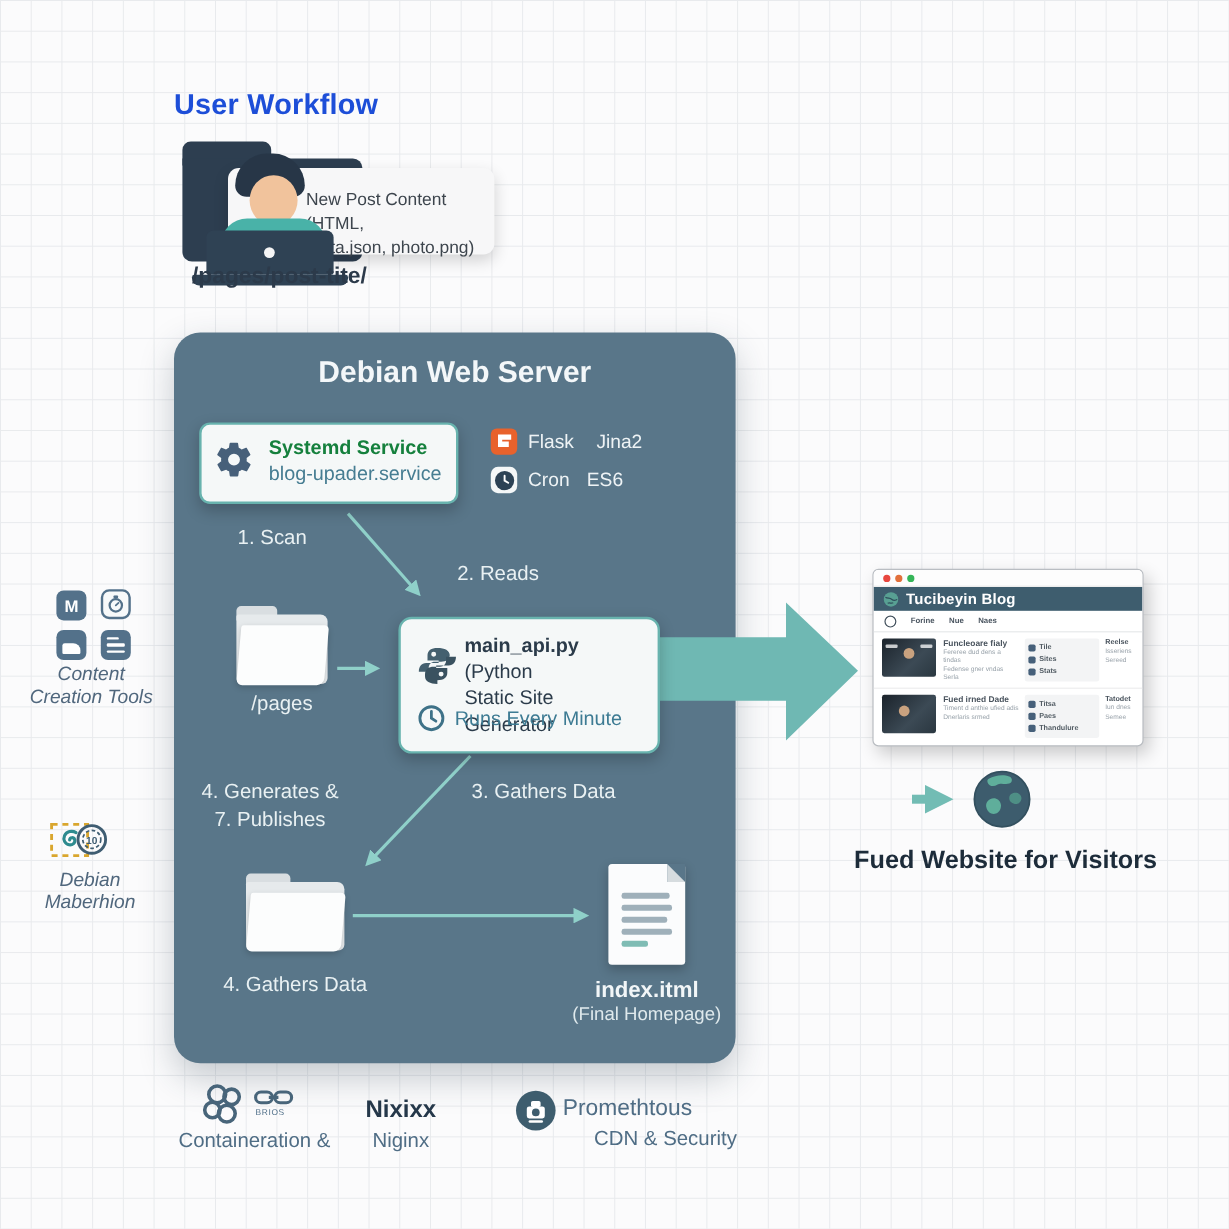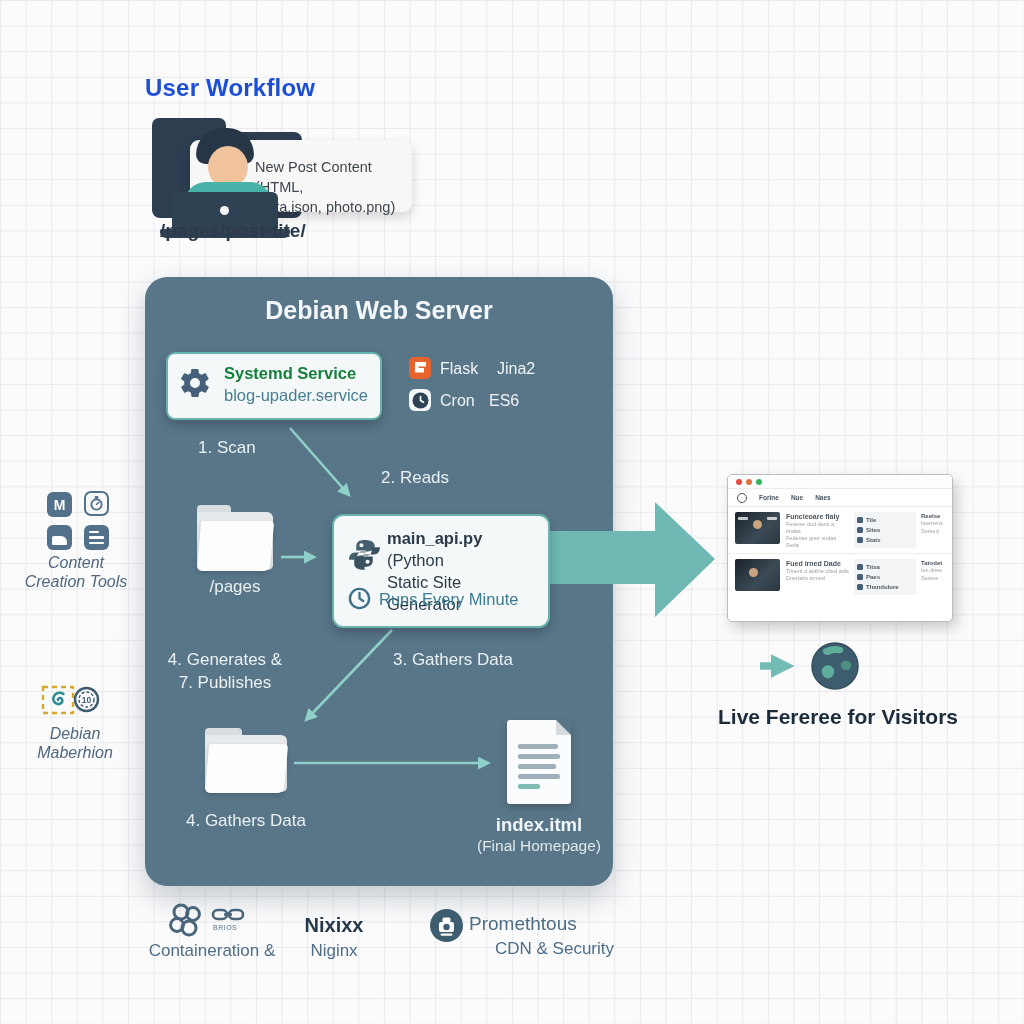--- a/index.html
+++ b/index.html
@@ -79,21 +79,21 @@
   .tile-list{left:84px;top:525px;flex-direction:column;gap:3px;}
   .tile-list i{display:block;width:15px;height:2.5px;background:#fff;border-radius:1px;}
   .tile-list i.s{width:10px;align-self:flex-start;margin-left:5px;}
   .img-glyph{width:15px;height:9px;background:#fff;border-radius:2px 6px 1px 1px;margin-top:6px;}
   .side-label{width:150px;text-align:center;font-size:16px;color:#50677d;line-height:19px;font-style:italic;}
   .ct-1{left:1px;top:553px;}
   .ct-2{left:1px;top:572px;}
   .deb-1{left:0px;top:724px;}
   .deb-2{left:0px;top:743px;}
   .swirl-wrap{left:40px;top:684px;}
-  .badge-wrap{left:73px;top:686px;}
+  .badge-wrap{left:63px;top:686px;}
   
   .bw{left:727px;top:474px;width:224px;height:146px;background:#fff;border:1px solid #b9bdc2;border-radius:5px;
       box-shadow:4px 6px 14px rgba(0,0,0,.2);overflow:hidden;}
   .bw-titlebar{height:13px;background:#fdfdfd;border-bottom:1px solid #ececec;position:relative;}
   .dot{position:absolute;top:4px;width:6px;height:6px;border-radius:50%;}
   .dot.r{left:8px;background:#e8473f;} .dot.o{left:18px;background:#e2703b;} .dot.g{left:28px;background:#35b558;}
   .bw-header{height:20px;background:#3e5d6e;display:flex;align-items:center;padding-left:8px;gap:6px;}
   .bw-title{font-size:12.5px;font-weight:bold;color:#fff;letter-spacing:.2px;}
   .bw-nav{height:17px;display:flex;align-items:center;gap:12px;padding-left:9px;border-bottom:1px solid #e7e9ea;}
   .bw-nav .ring{width:8px;height:8px;border:1.6px solid #44525e;border-radius:50%;}
@@ -285,20 +285,27 @@
 </div>
 <div class="abs side-label deb-1">Debian</div>
 <div class="abs side-label deb-2">Maberhion</div>
 
 <div class="abs bw">
   <div class="bw-titlebar">
     <div class="dot r"></div>
     <div class="dot o"></div>
     <div class="dot g"></div>
   </div>
+  <div class="bw-header">
+    <svg width="13" height="13" viewBox="0 0 14 14">
+      <circle cx="7" cy="7" r="6.5" fill="#58a093"></circle>
+      <path d="M2 5c2 1.4 4 .4 5.5 1.8S11.5 8 12.5 7M4 10.5c1.5-.8 3.4.3 5-.5" stroke="#2f4f5c" stroke-width="1.1" fill="none"></path>
+    </svg>
+    <span class="bw-title">Tucibeyin Blog</span>
+  </div>
   <div class="bw-nav">
     <div class="ring"></div>
     <span>Forine</span>
     <span>Nue</span>
     <span>Naes</span>
   </div>
   <div class="bw-row">
     <div class="thumb">
         <div class="bar1"></div>
         <div class="bar2"></div>
@@ -363,21 +370,21 @@
 
 <div class="abs globe-wrap">
   <svg width="50" height="50" viewBox="0 0 50 50">
     <circle cx="25" cy="25" r="23" fill="#3d5c6d"></circle>
     <path d="M14 8c5-3 12-4 17-2 3 1 3 5 0 6-4 1-7-1-10 1-3 2-7 1-8-2-.5-1.6 0-2.4 1-3z" fill="#5fae9b"></path>
     <path d="M15 25c4-2 8 0 9 4 .8 3-1 7-4 8-3.5 1.2-7-1-8-5-.8-3 .5-5.6 3-7z" fill="#5fae9b"></path>
     <path d="M34 20c3-1 6 0 7 3 .8 2.6-1 6-4 6-3.5 0-6-2-6-5 0-2 1-3.4 3-4z" fill="#4e8f85"></path>
     <circle cx="25" cy="25" r="23" fill="none" stroke="#33505f" stroke-width="1.5"></circle>
   </svg>
 </div>
-<div class="abs live-label">Live Fereree for Visitors</div>
+<div class="abs live-label">Fued Website for Visitors</div>
 
 <div class="abs clover-wrap">
   <svg width="37" height="37" viewBox="0 0 37 37">
     <circle cx="14" cy="10" r="7" fill="none" stroke="#48657a" stroke-width="3"></circle>
     <circle cx="26" cy="12" r="6.4" fill="none" stroke="#48657a" stroke-width="3"></circle>
     <circle cx="10" cy="23" r="6.4" fill="none" stroke="#48657a" stroke-width="3"></circle>
     <circle cx="22" cy="26" r="7" fill="none" stroke="#48657a" stroke-width="3"></circle>
   </svg>
 </div>
 <div class="abs chain-wrap">

